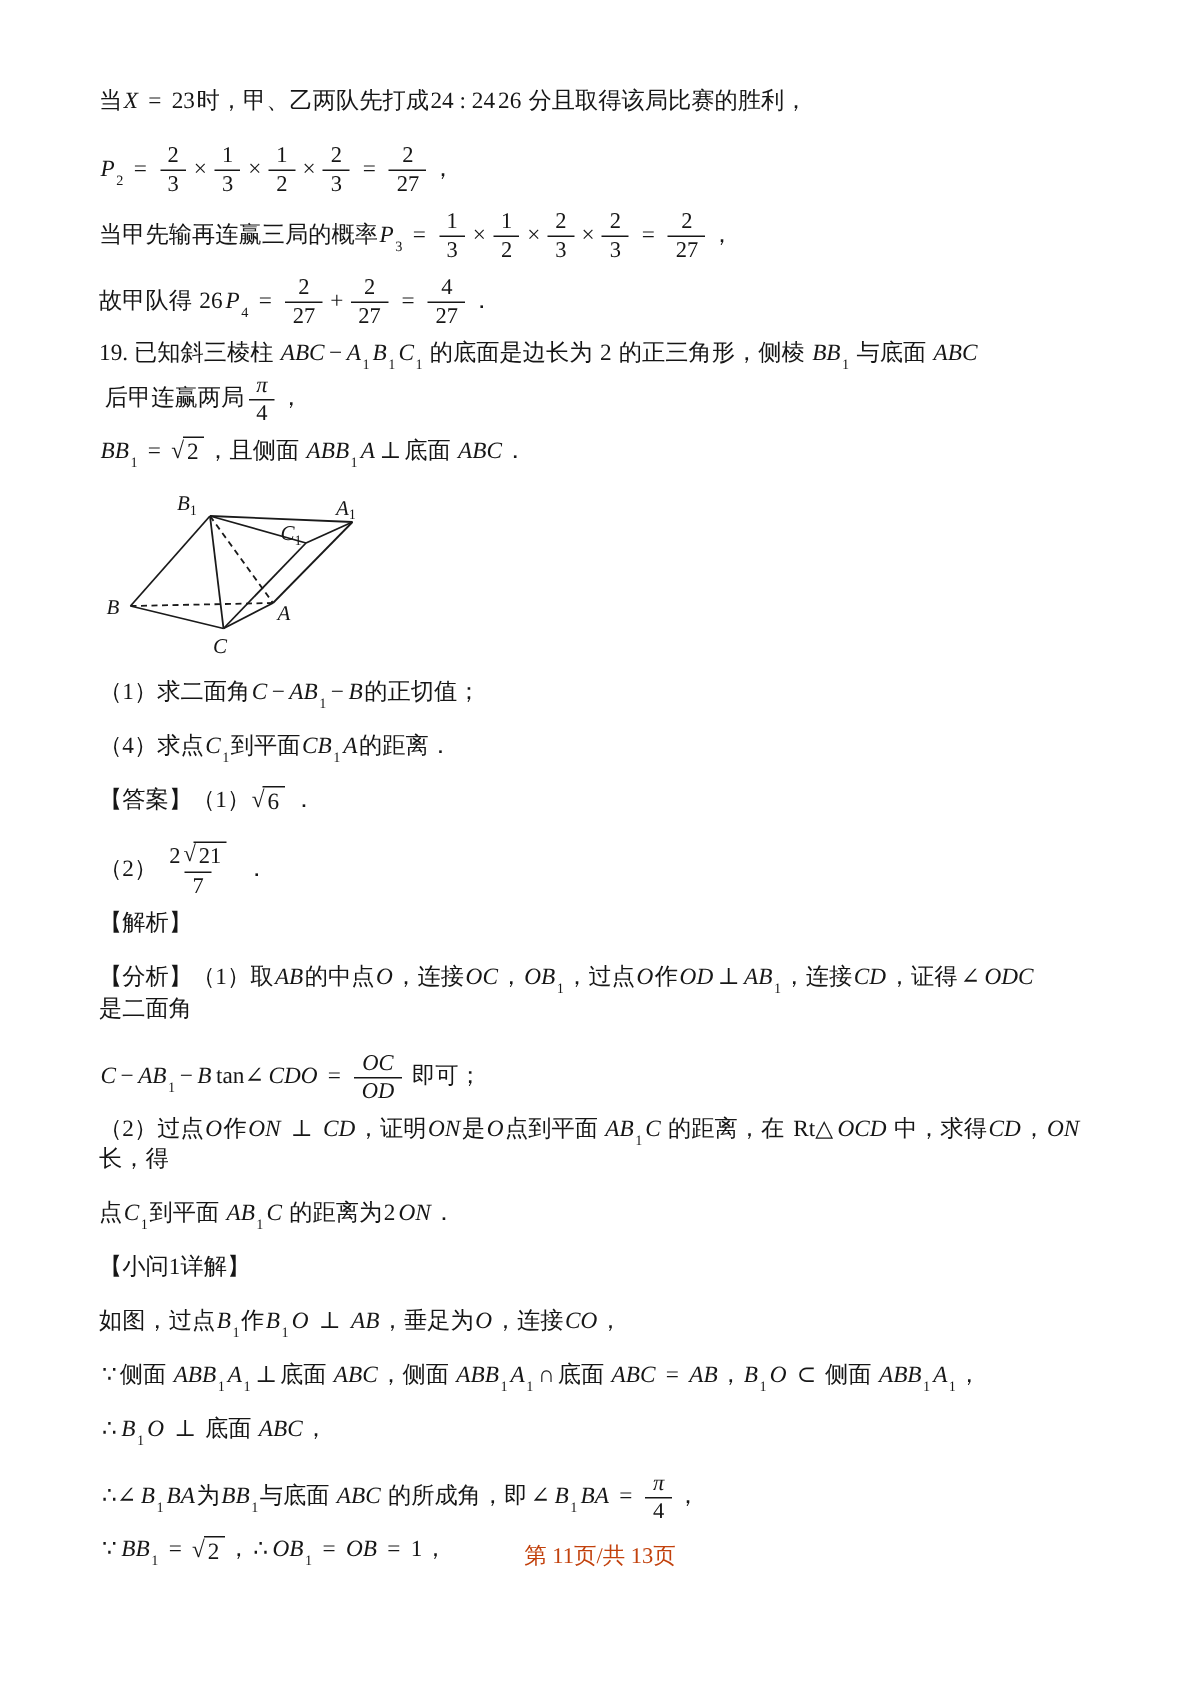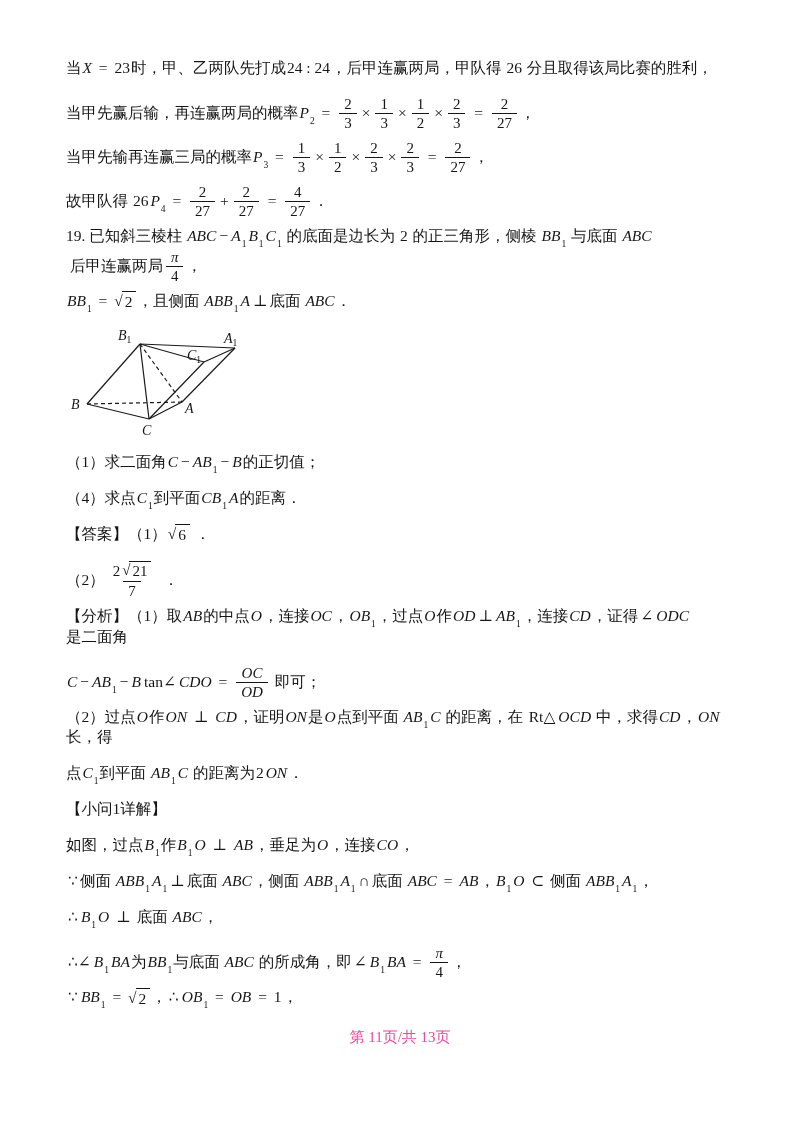--- a/index.html
+++ b/index.html
@@ -21,40 +21,38 @@
   .frac{display:inline-flex;flex-direction:column;align-items:center;margin:1px 3px;font-size:15px;}
   .frac .fn,.frac .fd{display:inline-flex;align-items:center;justify-content:center;padding:0 4px;line-height:1.2;}
   .frac .fd{border-top:1.2px solid #161616;}
   .sqrt{display:inline-flex;align-items:flex-start;white-space:nowrap;margin:0 1px;}
   .sqrt-sym{line-height:1.25;}
   .sqrt-rad{border-top:1.3px solid #161616;padding:0 3px 0 2px;margin-left:-1px;line-height:1.25;display:inline-flex;}
   .figure-wrap{margin:2px 0 10px -4px;}
   .figure-wrap svg{display:block;}
   .fig-label{font-family:"Liberation Serif","DejaVu Serif",serif;font-style:italic;font-size:14px;fill:#161616;}
   .fig-sub{font-style:normal;font-size:9.5px;}
-  .footer{position:absolute;top:1028px;left:0;width:100%;text-align:center;font-size:15px;color:#ec4899;}
+  .footer{position:absolute;top:1028px;left:0;width:100%;text-align:center;font-size:15px;color:#c2410c;}
 </style>
 </head>
 <body>
 
 <div class="doc">
   <div id="lines-top">
       <div class="line">
         <span class="tk-txt">当</span>
         <span class="tk-var">X</span>
         <span class="tk-op"> = </span>
         <span class="tk-num">23</span>
         <span class="tk-txt">时，甲、乙两队先打成</span>
         <span class="tk-num">24 : 24</span>
-        <span class="tk-txt">，后甲连赢两局，甲队得 </span>
         <span class="tk-num">26</span>
         <span class="tk-txt"> 分且取得该局比赛的胜利，</span>
       </div>
       <div class="line has-frac">
-        <span class="tk-txt">当甲先赢后输，再连赢两局的概率</span>
         <span class="tk-var">P<sub>2</sub></span>
         <span class="tk-op"> = </span>
         <span class="frac">
           <span class="fn">
             <span class="tk-num">2</span>
           </span>
           <span class="fd">
             <span class="tk-num">3</span>
           </span>
         </span>
@@ -282,20 +280,23 @@
               </span>
             </span>
           </span>
           <span class="fd">
             <span class="tk-num">7</span>
           </span>
         </span>
         <span class="tk-txt"> ．</span>
       </div>
       <div class="line">
+        <span class="tk-txt">【解析】</span>
+      </div>
+      <div class="line">
         <span class="tk-txt">【分析】（1）取</span>
         <span class="tk-var">AB</span>
         <span class="tk-txt">的中点</span>
         <span class="tk-var">O</span>
         <span class="tk-txt">，连接</span>
         <span class="tk-var">OC</span>
         <span class="tk-txt">，</span>
         <span class="tk-var">OB<sub>1</sub></span>
         <span class="tk-txt">，过点</span>
         <span class="tk-var">O</span>

